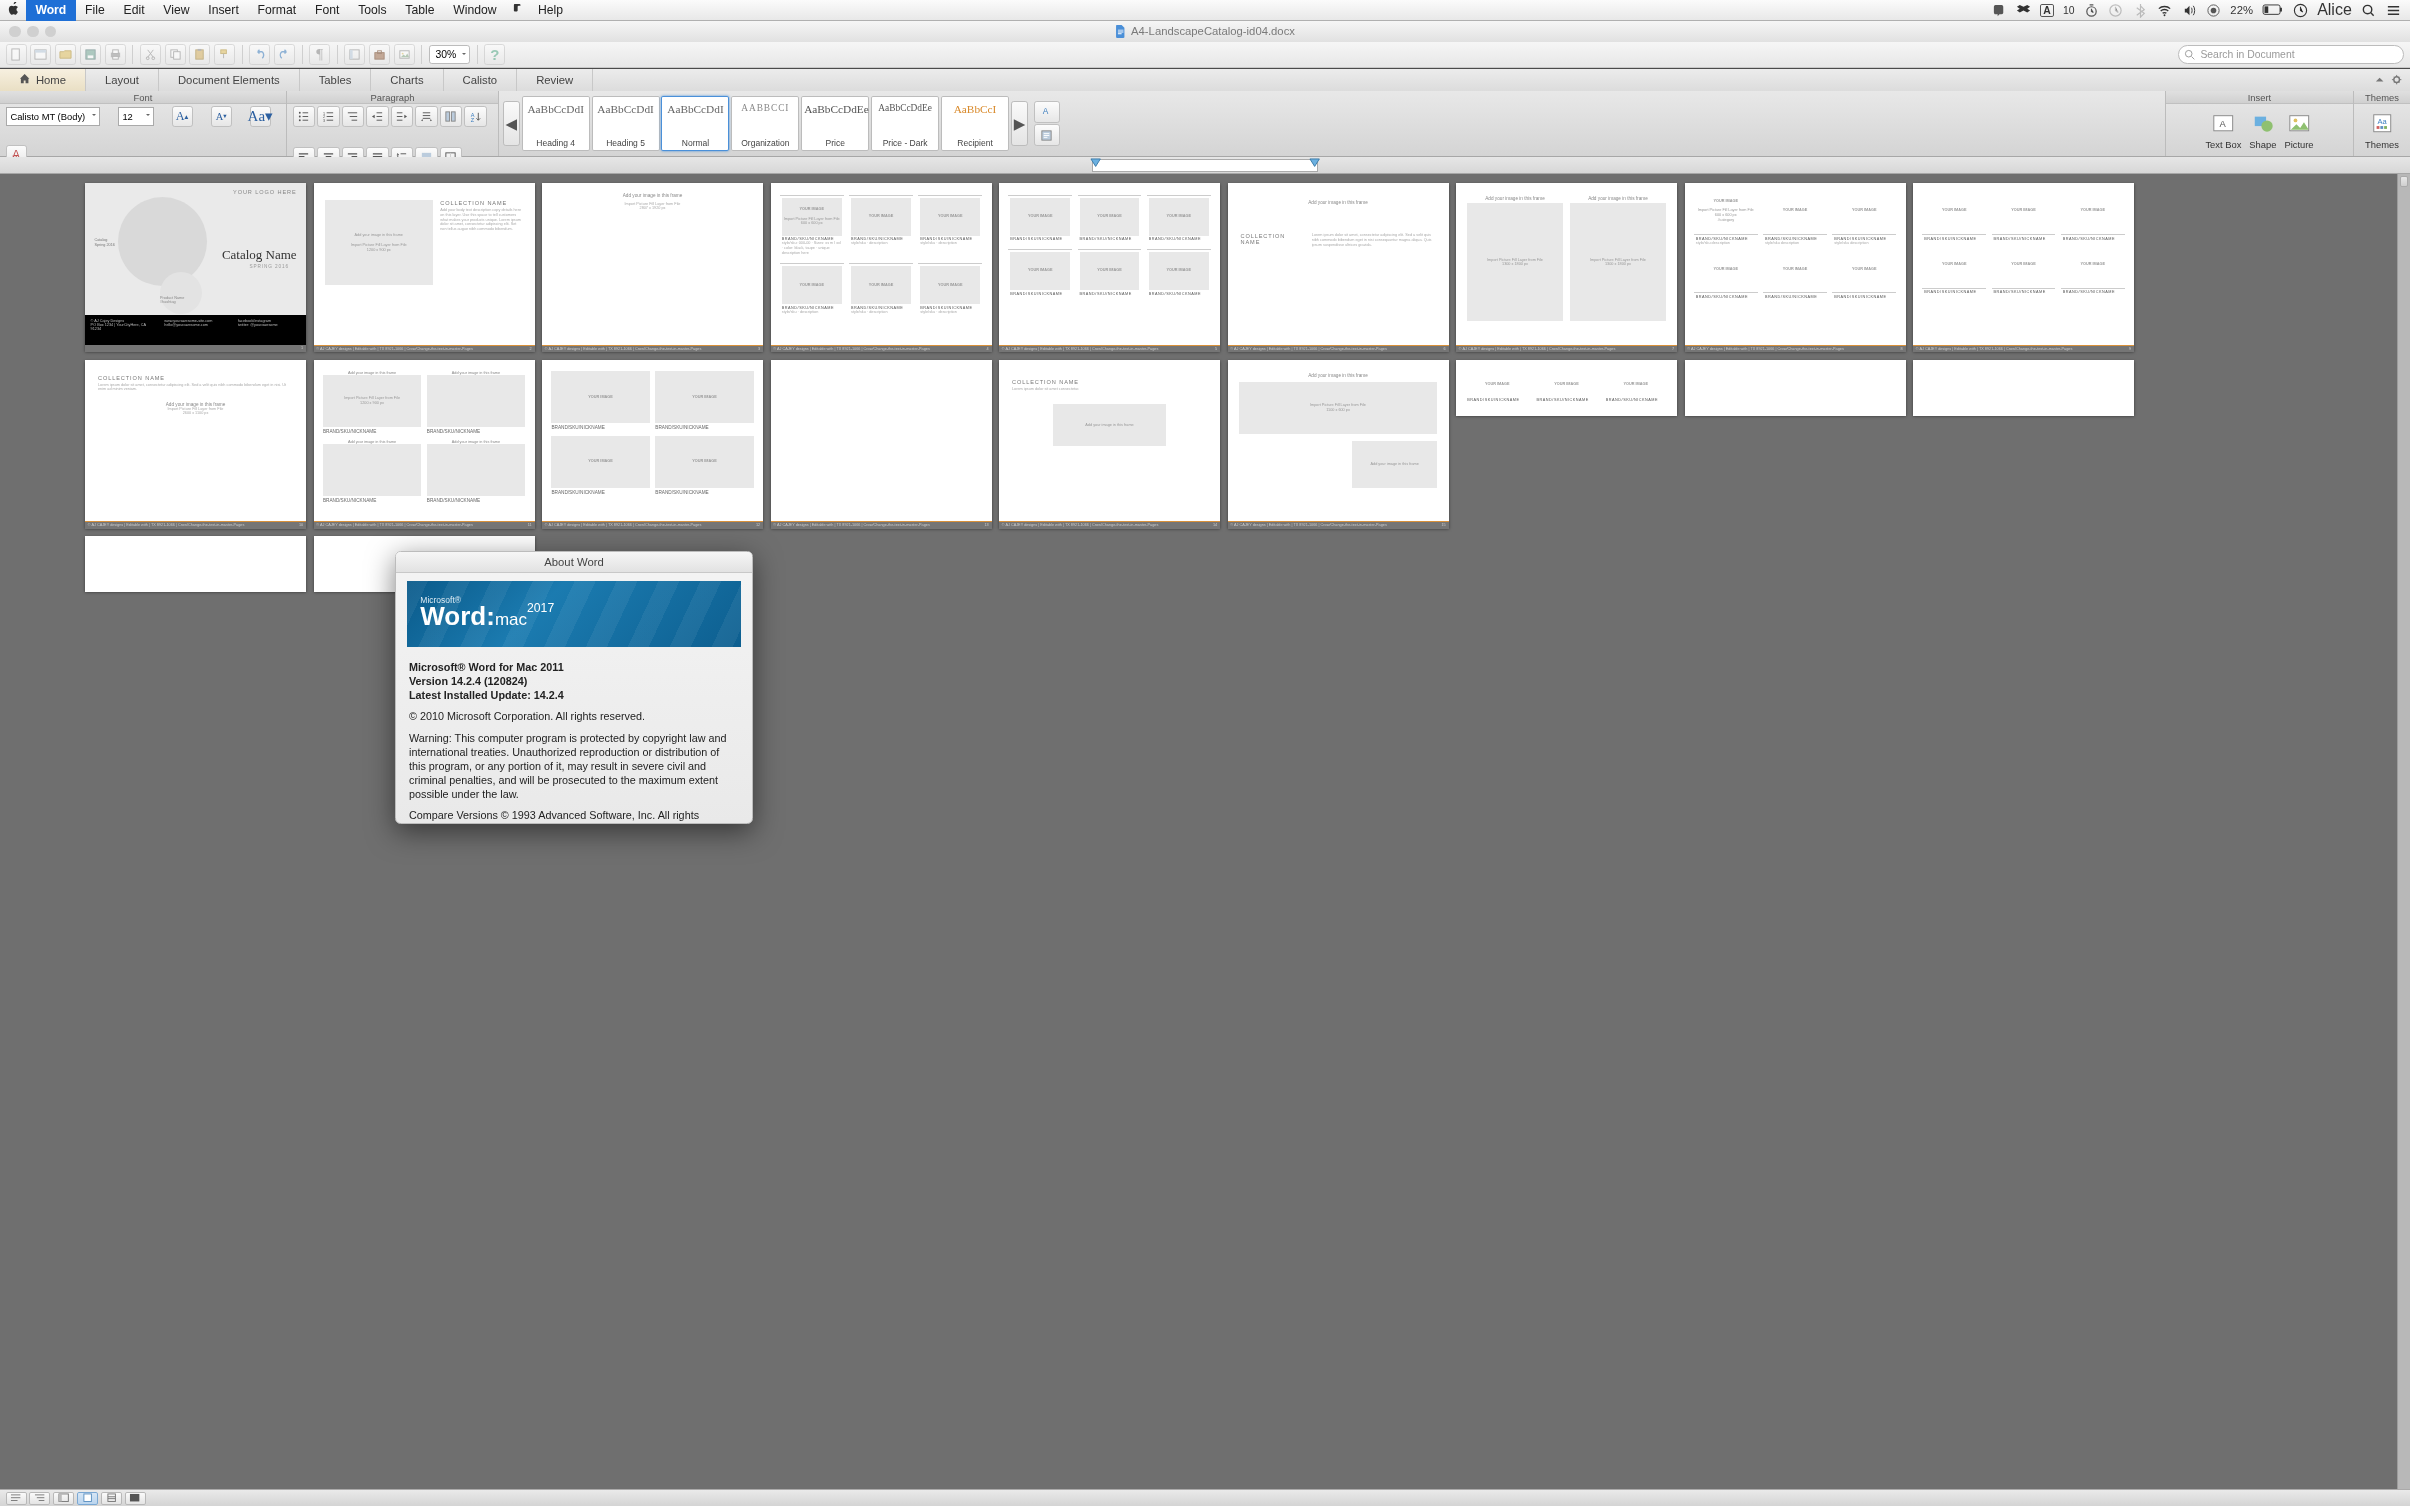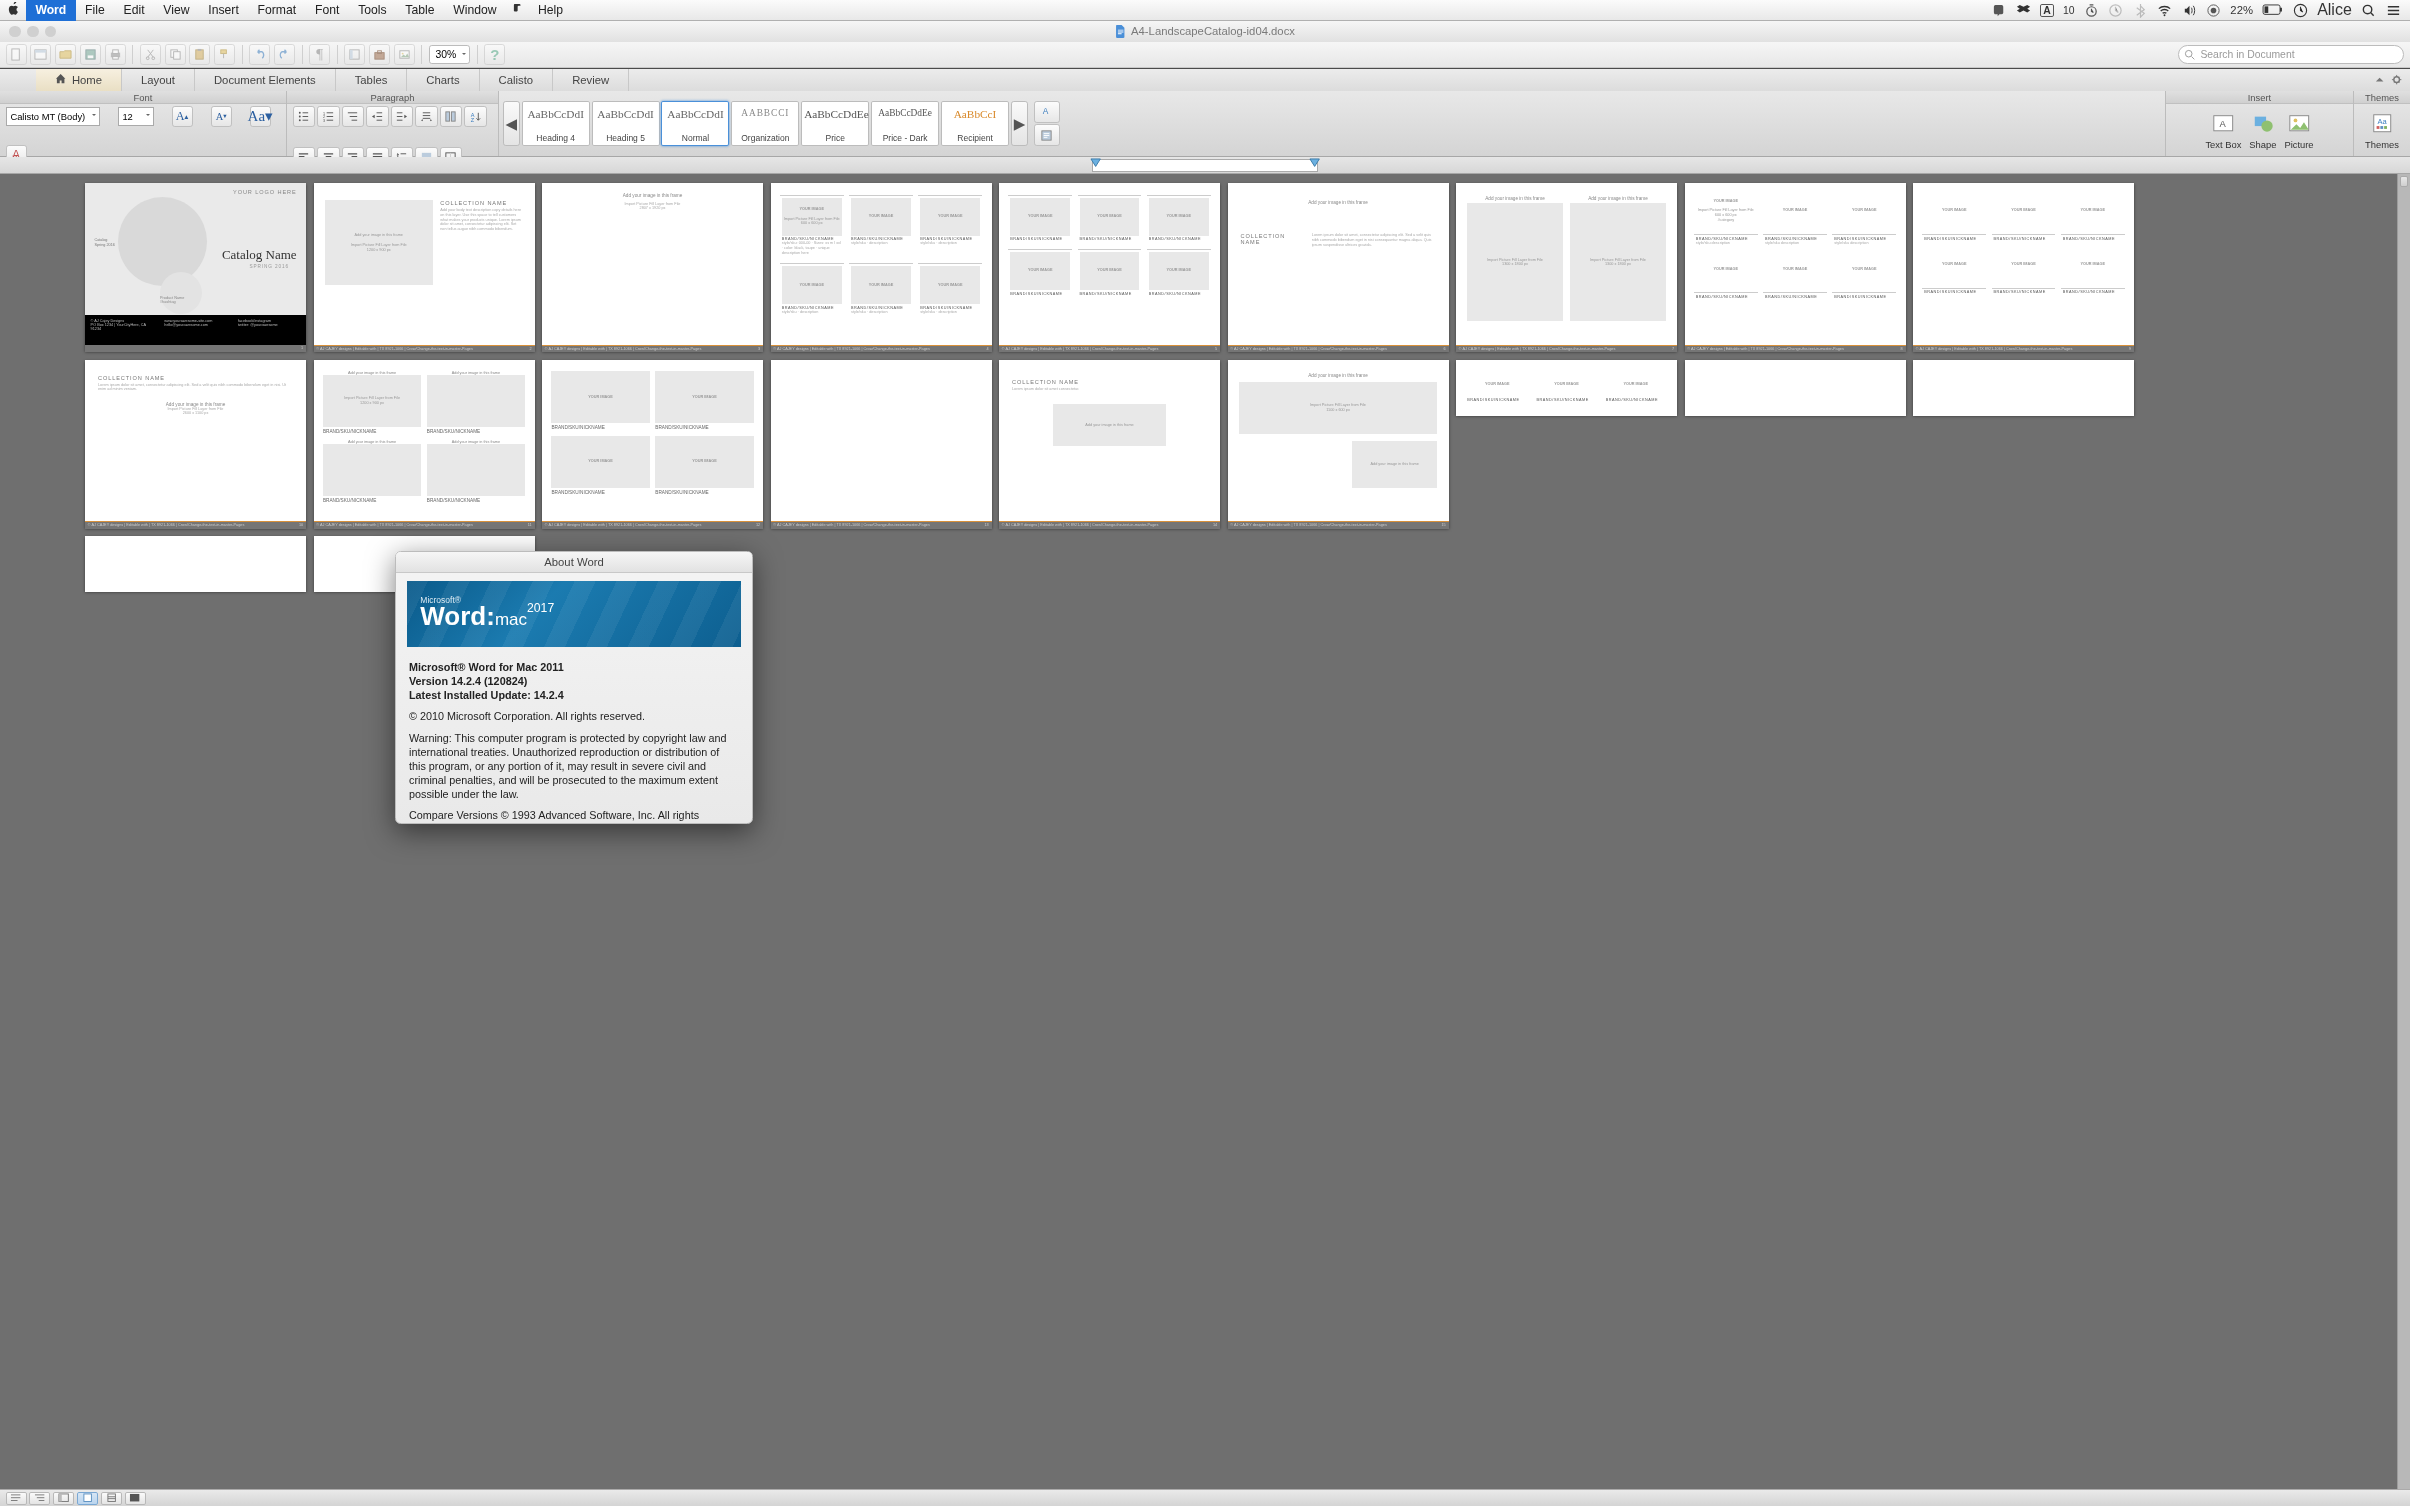--- a/index.html
+++ b/index.html
@@ -42,21 +42,21 @@
   border-radius:9.4px; background:#fff; font-size:10.4px; color:#9a9a9a; padding-left:21px;
   display:flex; align-items:center; position:relative; }
 .search svg { position:absolute; left:4.7px; top:2.8px; }
 
 
 .ribbon-tabs { position:absolute; top:69px; left:0; right:0; height:22.6px;
   background:linear-gradient(#ececec,#dcdcdc); border-bottom:0.9px solid #b5b5b5;
   display:flex; align-items:stretch; }
 .rtab { padding:0 19px; font-size:11.3px; color:#444; display:flex; align-items:center;
   border-right:0.9px solid #c8c8c8; cursor:default; }
-.rtab.home { background:linear-gradient(#f7f0e0,#e9dfc4);margin-left:36px; }
+.rtab.home { background:linear-gradient(#f7f0e0,#e9dfc4); }
 .rtab.home .hicon { margin-right:5.6px; }
 .rtab-end { margin-left:auto; display:flex; align-items:center; padding-right:7.5px; gap:5.6px; }
 
 
 .ribbon { position:absolute; top:91px; left:0; right:0; height:66px;
   background:linear-gradient(#e8e8e8,#d4d4d4); border-bottom:0.9px solid #a7a7a7;
   display:flex; }
 .rgroup { border-right:0.9px solid #bcbcbc; display:flex; flex-direction:column; }
 .rgroup .glabel { height:13px; font-size:9.4px; color:#555; text-align:center;
   background:linear-gradient(#e0e0e0,#d0d0d0); border-bottom:0.9px solid #c0c0c0; line-height:13px; }
@@ -94,21 +94,21 @@
   justify-content:center; }
 .pbtn svg { width:13px; height:13px; }
 .prow { display:flex; gap:1.9px; width:100%; }
 
 
 .g-styles { flex:1; }
 .g-styles .gbody { padding:2.8px 3.8px; gap:1.9px; }
 .navarr { width:17px; height:45px; border:0.9px solid #bcbcbc; border-radius:2.8px;
   background:linear-gradient(#fafafa,#e4e4e4); display:flex; align-items:center;
   justify-content:center; color:#555; }
-.stylecard { width:68px; height:45px; border:0.9px solid #bcbcbc; border-radius:1.9px;
+.stylecard { width:68px; height:55px; border:0.9px solid #bcbcbc; border-radius:1.9px;
   background:#fff; display:flex; flex-direction:column; justify-content:space-between;
   font-size:8.5px; text-align:center; padding:5.6px 1.9px 1.9px; }
 .stylecard.sel { border:1.9px solid #4a90d9; box-shadow:0 0 2.8px #4a90d9; }
 .stylecard .sample { font-size:11.3px; font-family:"Times New Roman",serif; color:#666; }
 .stylecard .sname { font-size:8.5px; color:#444; }
 .stylecard.org .sample { color:#888; letter-spacing:0.9px; font-size:9.4px;}
 .stylecard.price .sample { color:#555; }
 .stylecard.pricedark .sample { color:#555; font-size:9.4px;}
 .stylecard.recip .sample { color:#d98a2b; }
 

